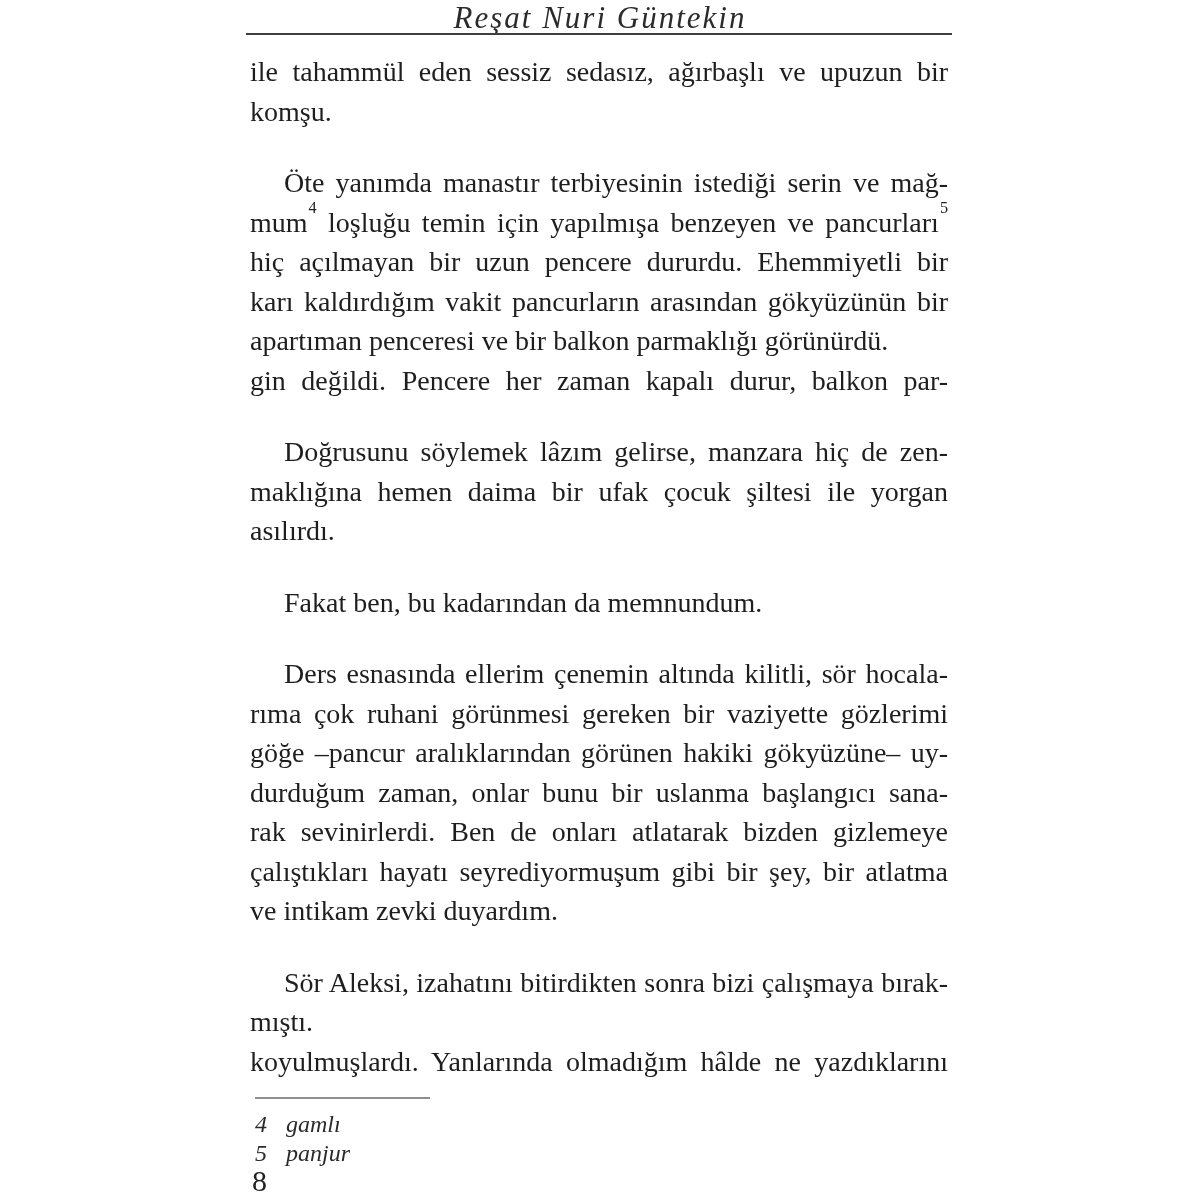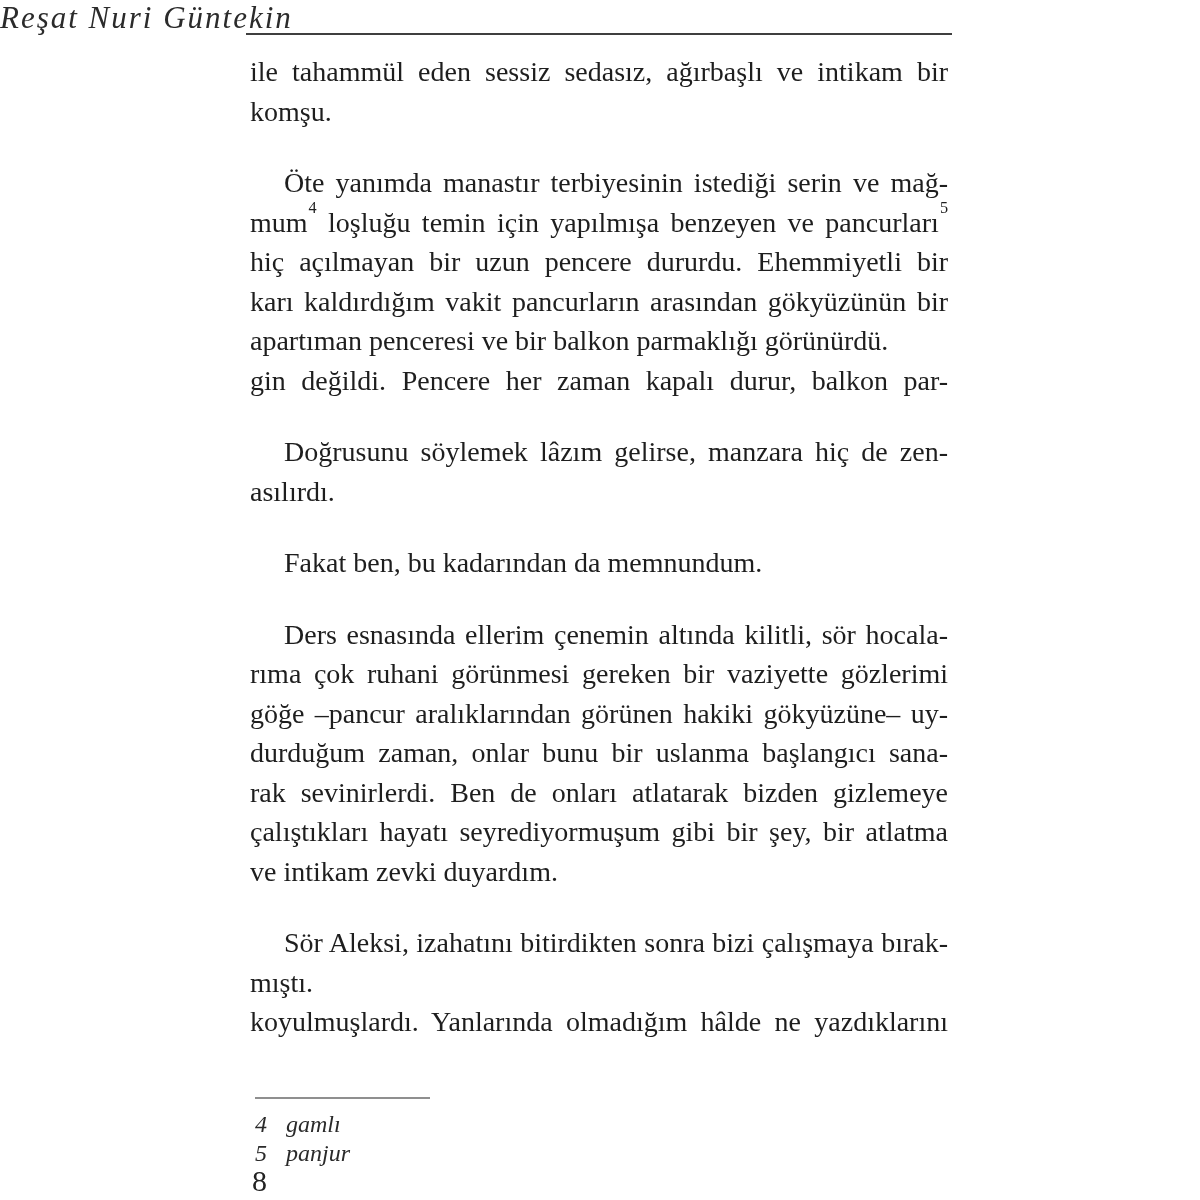--- a/index.html
+++ b/index.html
@@ -13,20 +13,21 @@
     width: 1200px; height: 1200px;
     background: #ffffff;
     overflow: hidden;
     font-family: "Liberation Serif", "DejaVu Serif", serif;
     color: #1e1e1e;
   }
   
   .author {
     position: absolute;
     top: 0px; left: 0; width: 1200px;
+    text-align: center;
     font-style: italic;
     font-size: 31px;
     letter-spacing: 2px;
     color: #2b2b2b;
   }
   .header-rule {
     position: absolute;
     top: 33px; left: 246px; width: 706px;
     border-top: 2px solid #3f3f3f;
   }
@@ -83,29 +84,30 @@
 </head>
 <body>
 
 <div class="page">
 
   <div class="author">Reşat Nuri Güntekin</div>
 
   <div class="header-rule"></div>
 
   <div class="body-block">
-      <div class="line">ile tahammül eden sessiz sedasız, ağırbaşlı ve intikam bir</div>
+      <div class="line">ile tahammül eden sessiz sedasız, ağırbaşlı ve upuzun bir</div>
       <div class="line rag">komşu.</div>
       <div class="line indent">Öte yanımda manastır terbiyesinin istediği serin ve mağ-</div>
       <div class="line">mum<sup class="fnref">4</sup> loşluğu temin için yapılmışa benzeyen ve pancurları<sup class="fnref">5</sup></div>
       <div class="line">hiç açılmayan bir uzun pencere dururdu. Ehemmiyetli bir</div>
       <div class="line">karı kaldırdığım vakit pancurların arasından gökyüzünün bir</div>
       <div class="line rag">apartıman penceresi ve bir balkon parmaklığı görünürdü.</div>
       <div class="line">gin değildi. Pencere her zaman kapalı durur, balkon par-</div>
       <div class="line indent">Doğrusunu söylemek lâzım gelirse, manzara hiç de zen-</div>
+      <div class="line">maklığına hemen daima bir ufak çocuk şiltesi ile yorgan</div>
       <div class="line rag">asılırdı.</div>
       <div class="line indent rag">Fakat ben, bu kadarından da memnundum.</div>
       <div class="line indent">Ders esnasında ellerim çenemin altında kilitli, sör hocala-</div>
       <div class="line">rıma çok ruhani görünmesi gereken bir vaziyette gözlerimi</div>
       <div class="line">göğe –pancur aralıklarından görünen hakiki gökyüzüne– uy-</div>
       <div class="line">durduğum zaman, onlar bunu bir uslanma başlangıcı sana-</div>
       <div class="line">rak sevinirlerdi. Ben de onları atlatarak bizden gizlemeye</div>
       <div class="line">çalıştıkları hayatı seyrediyormuşum gibi bir şey, bir atlatma</div>
       <div class="line rag">ve intikam zevki duyardım.</div>
       <div class="line indent">Sör Aleksi, izahatını bitirdikten sonra bizi çalışmaya bırak-</div>

